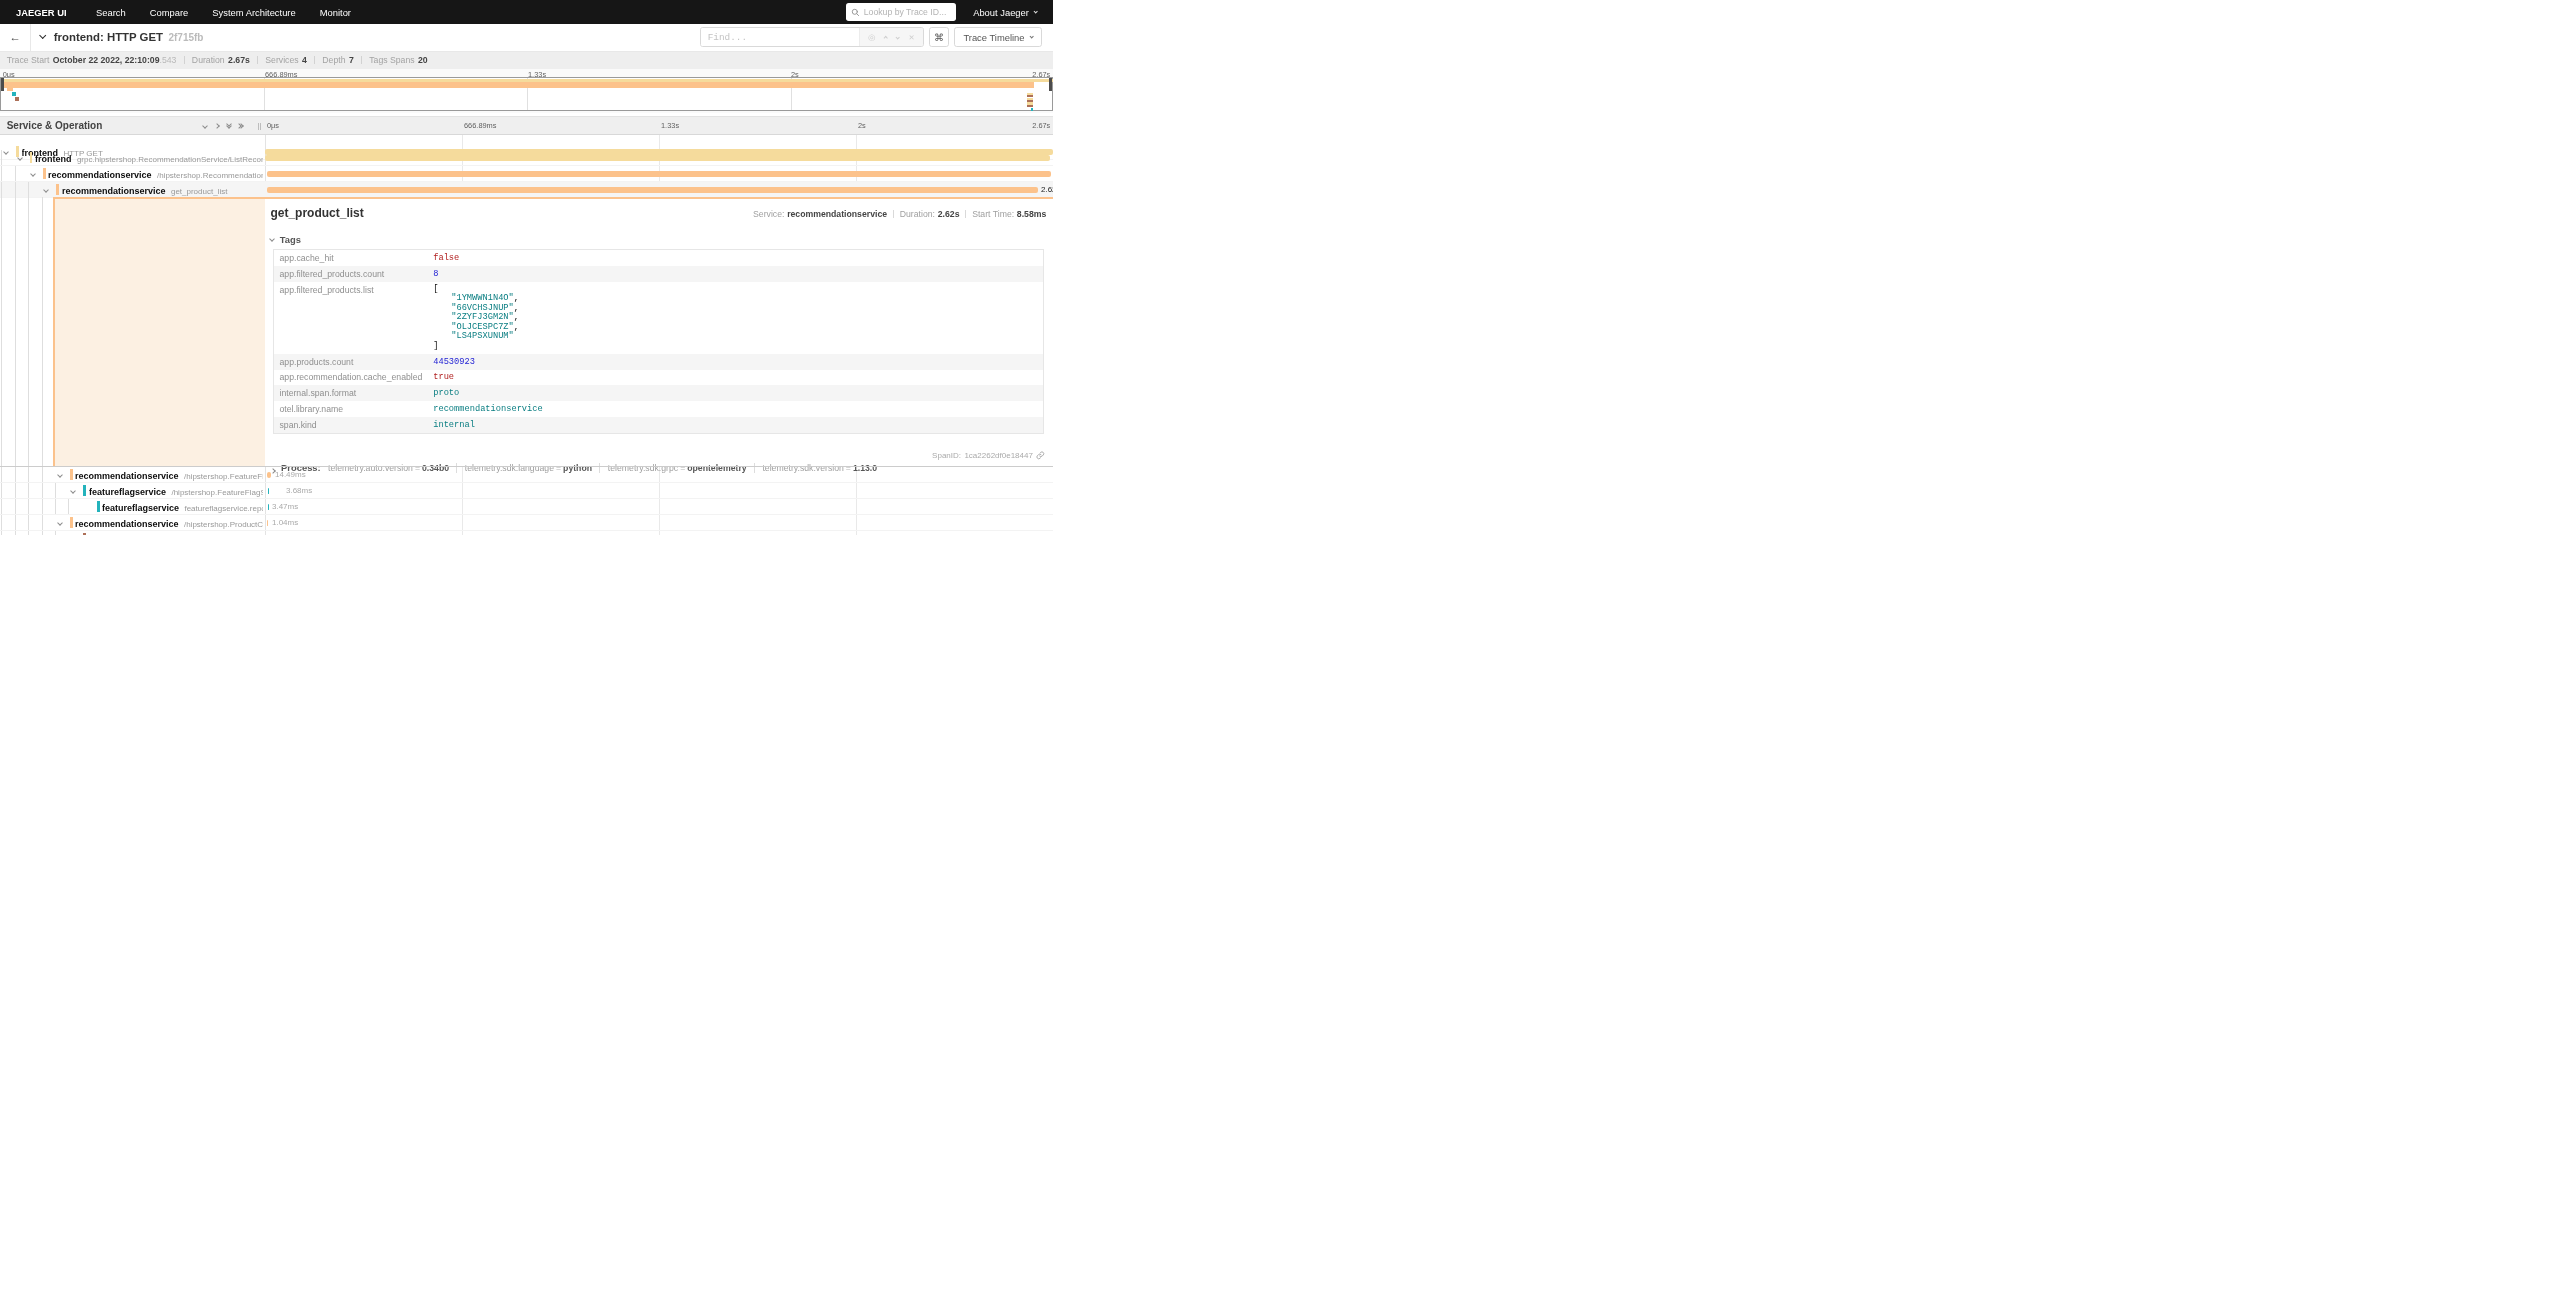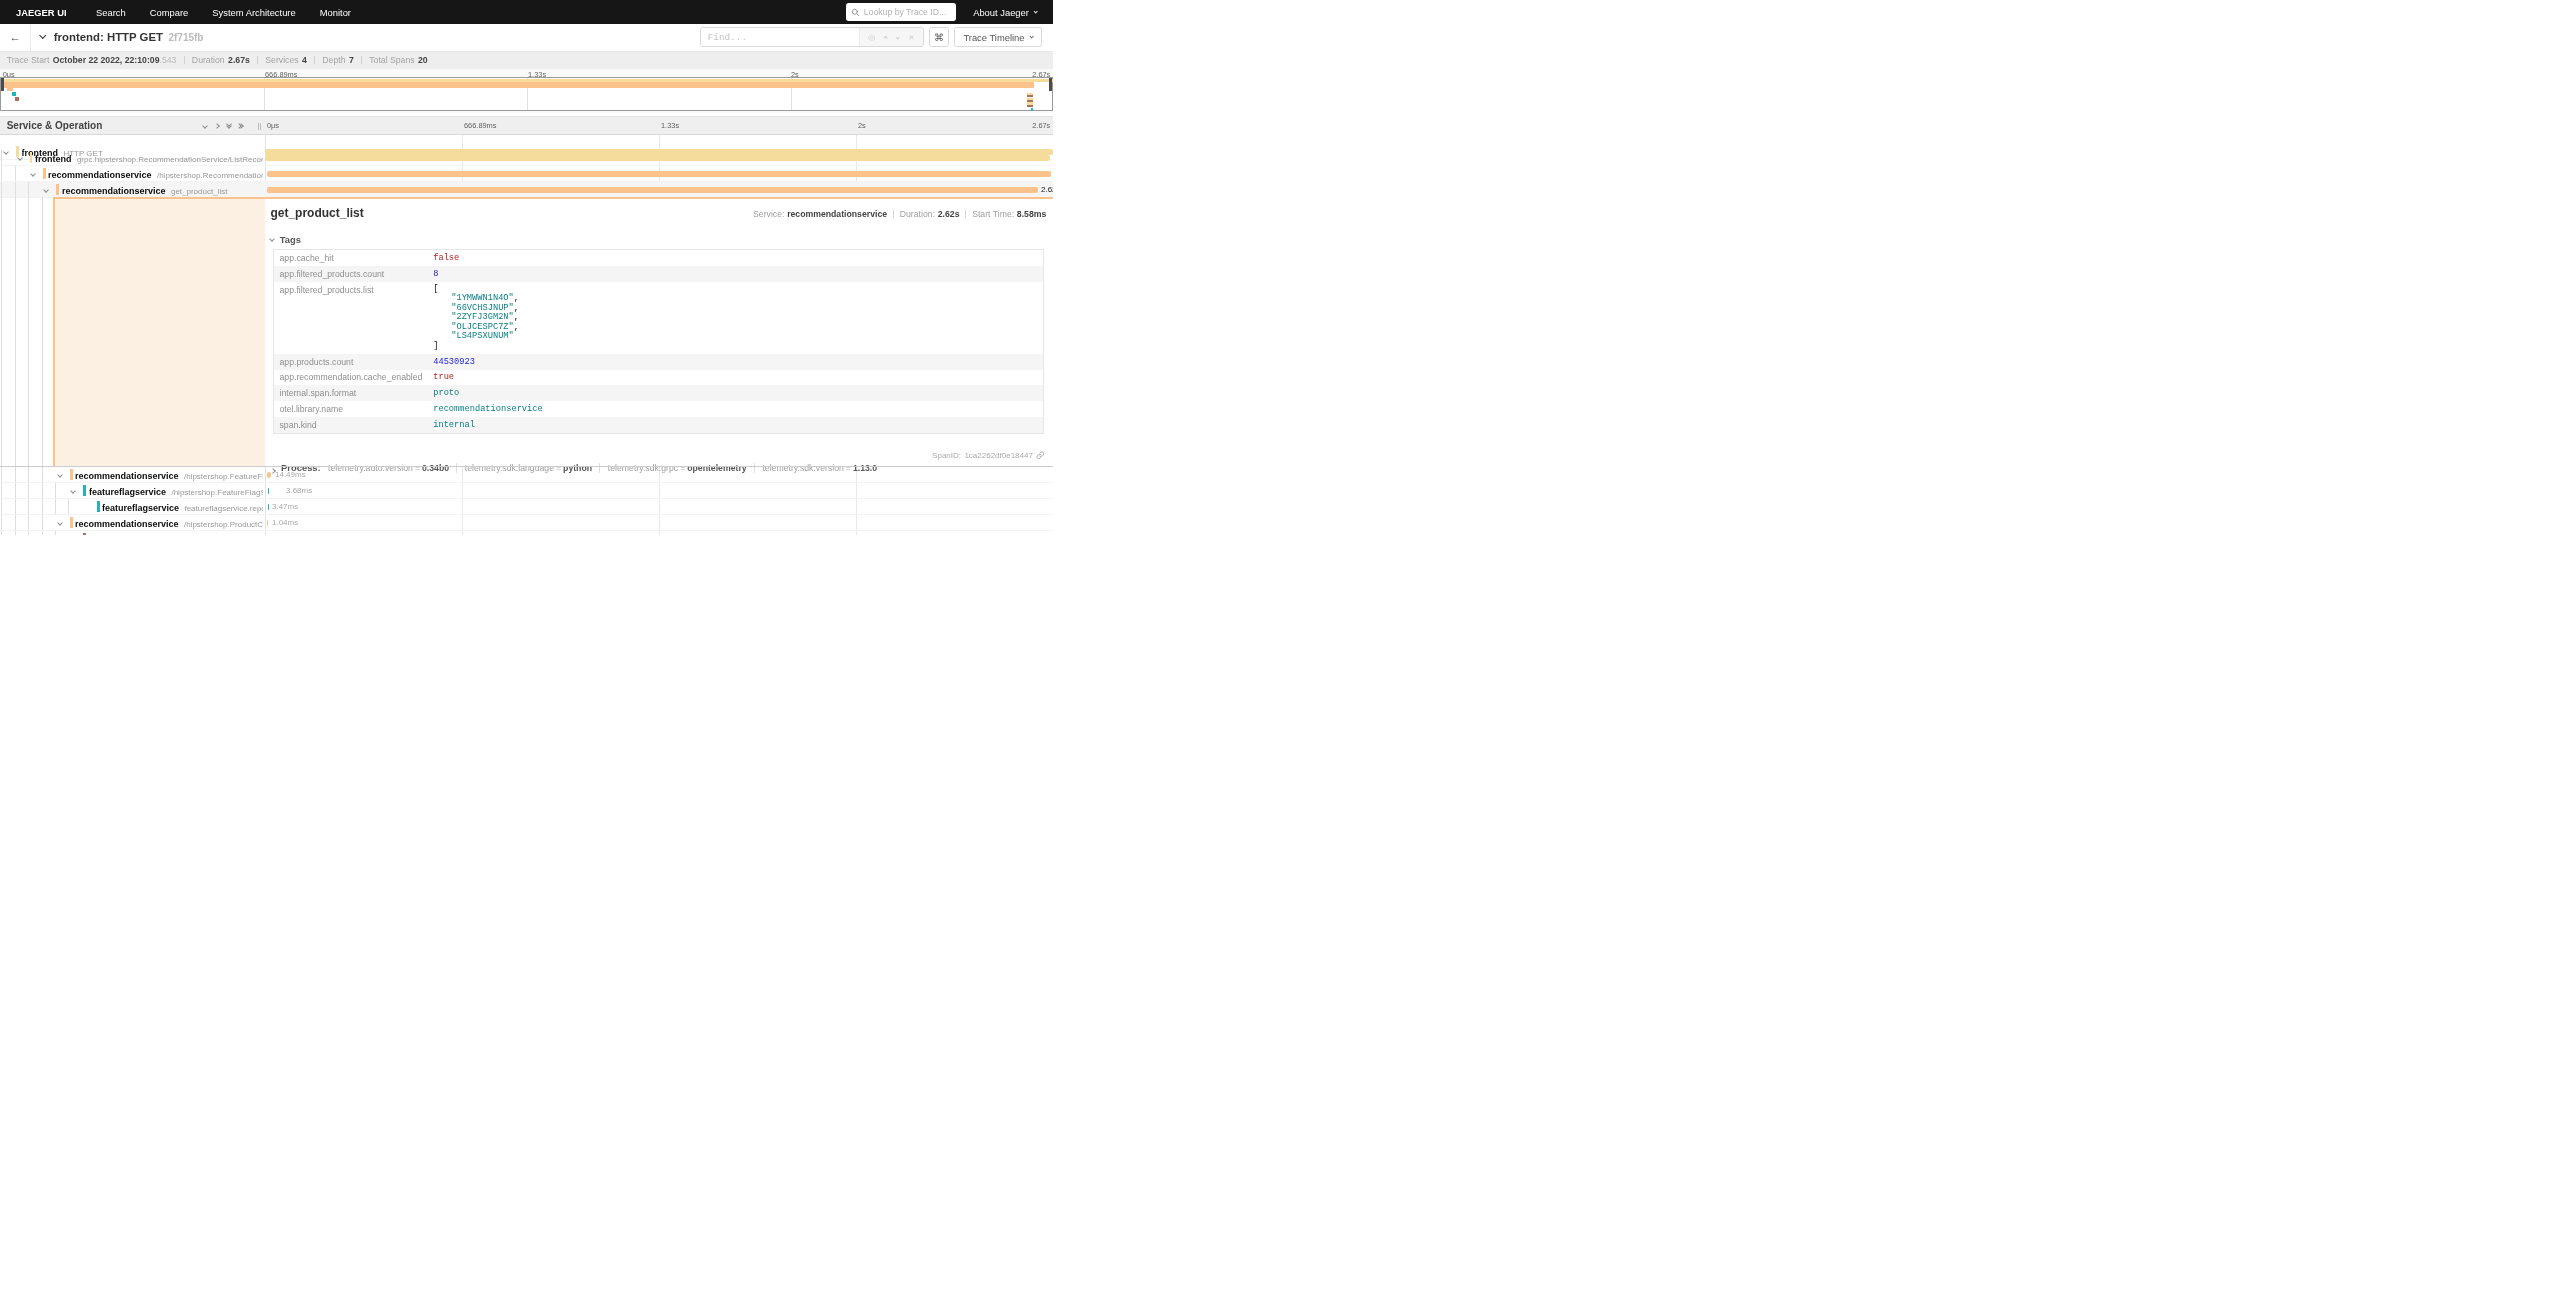--- a/index.html
+++ b/index.html
@@ -183,21 +183,21 @@
     <span class="sv-sep"></span>
     <span class="sv-label">Duration</span>
     <span class="sv-val">2.67s</span>
     <span class="sv-sep"></span>
     <span class="sv-label">Services</span>
     <span class="sv-val">4</span>
     <span class="sv-sep"></span>
     <span class="sv-label">Depth</span>
     <span class="sv-val">7</span>
     <span class="sv-sep"></span>
-    <span class="sv-label">Total Spans</span>
+    <span class="sv-label">Tags Spans</span>
     <span class="sv-val">20</span>
   </div>
 
   <div class="mmzone">
     <div class="mm-ticks" id="mm-ticks">
         <span class="mm-tick" style="left: 2.7px;">0μs</span>
         <span class="mm-tick" style="left: 265px;">666.89ms</span>
         <span class="mm-tick" style="left: 528px;">1.33s</span>
         <span class="mm-tick" style="left: 791px;">2s</span>
         <span class="mm-tick" style="right: 2.7px;">2.67s</span>

